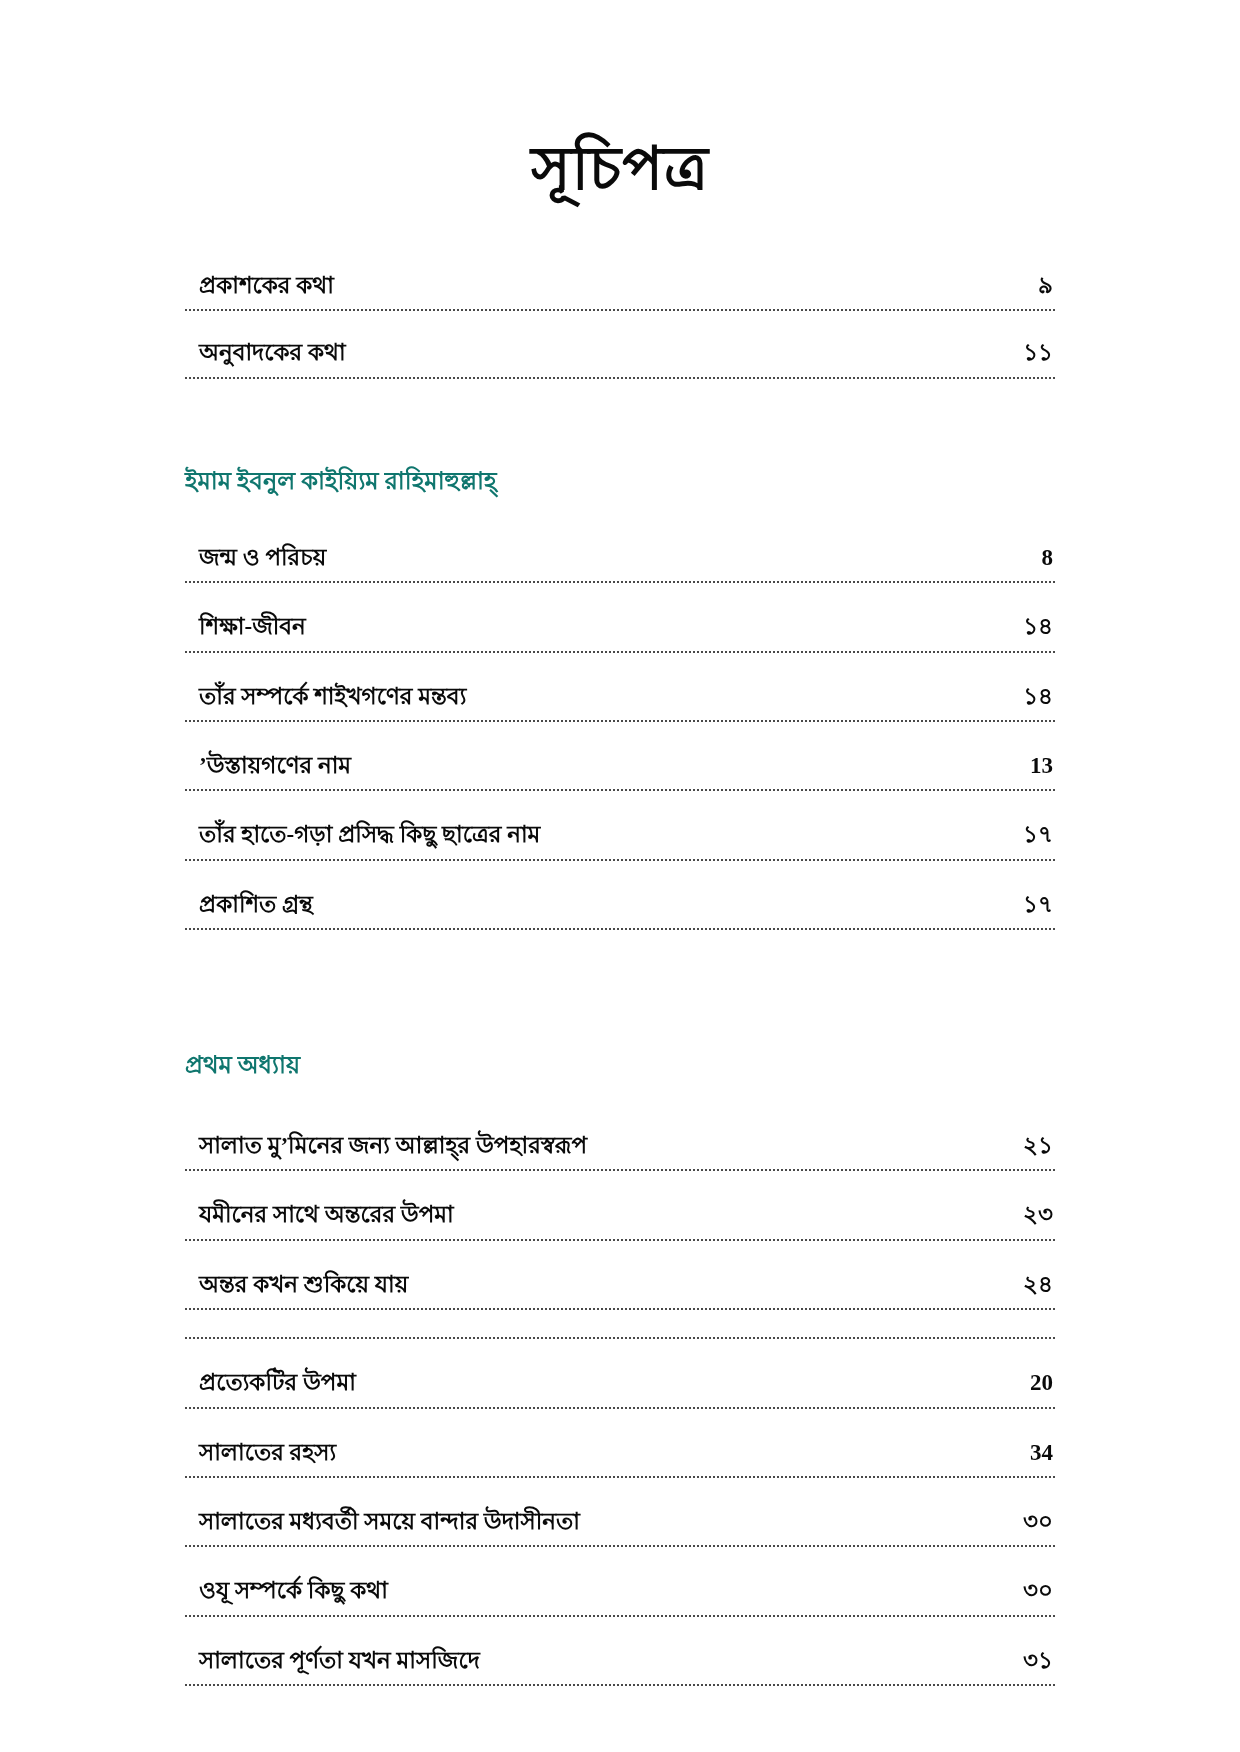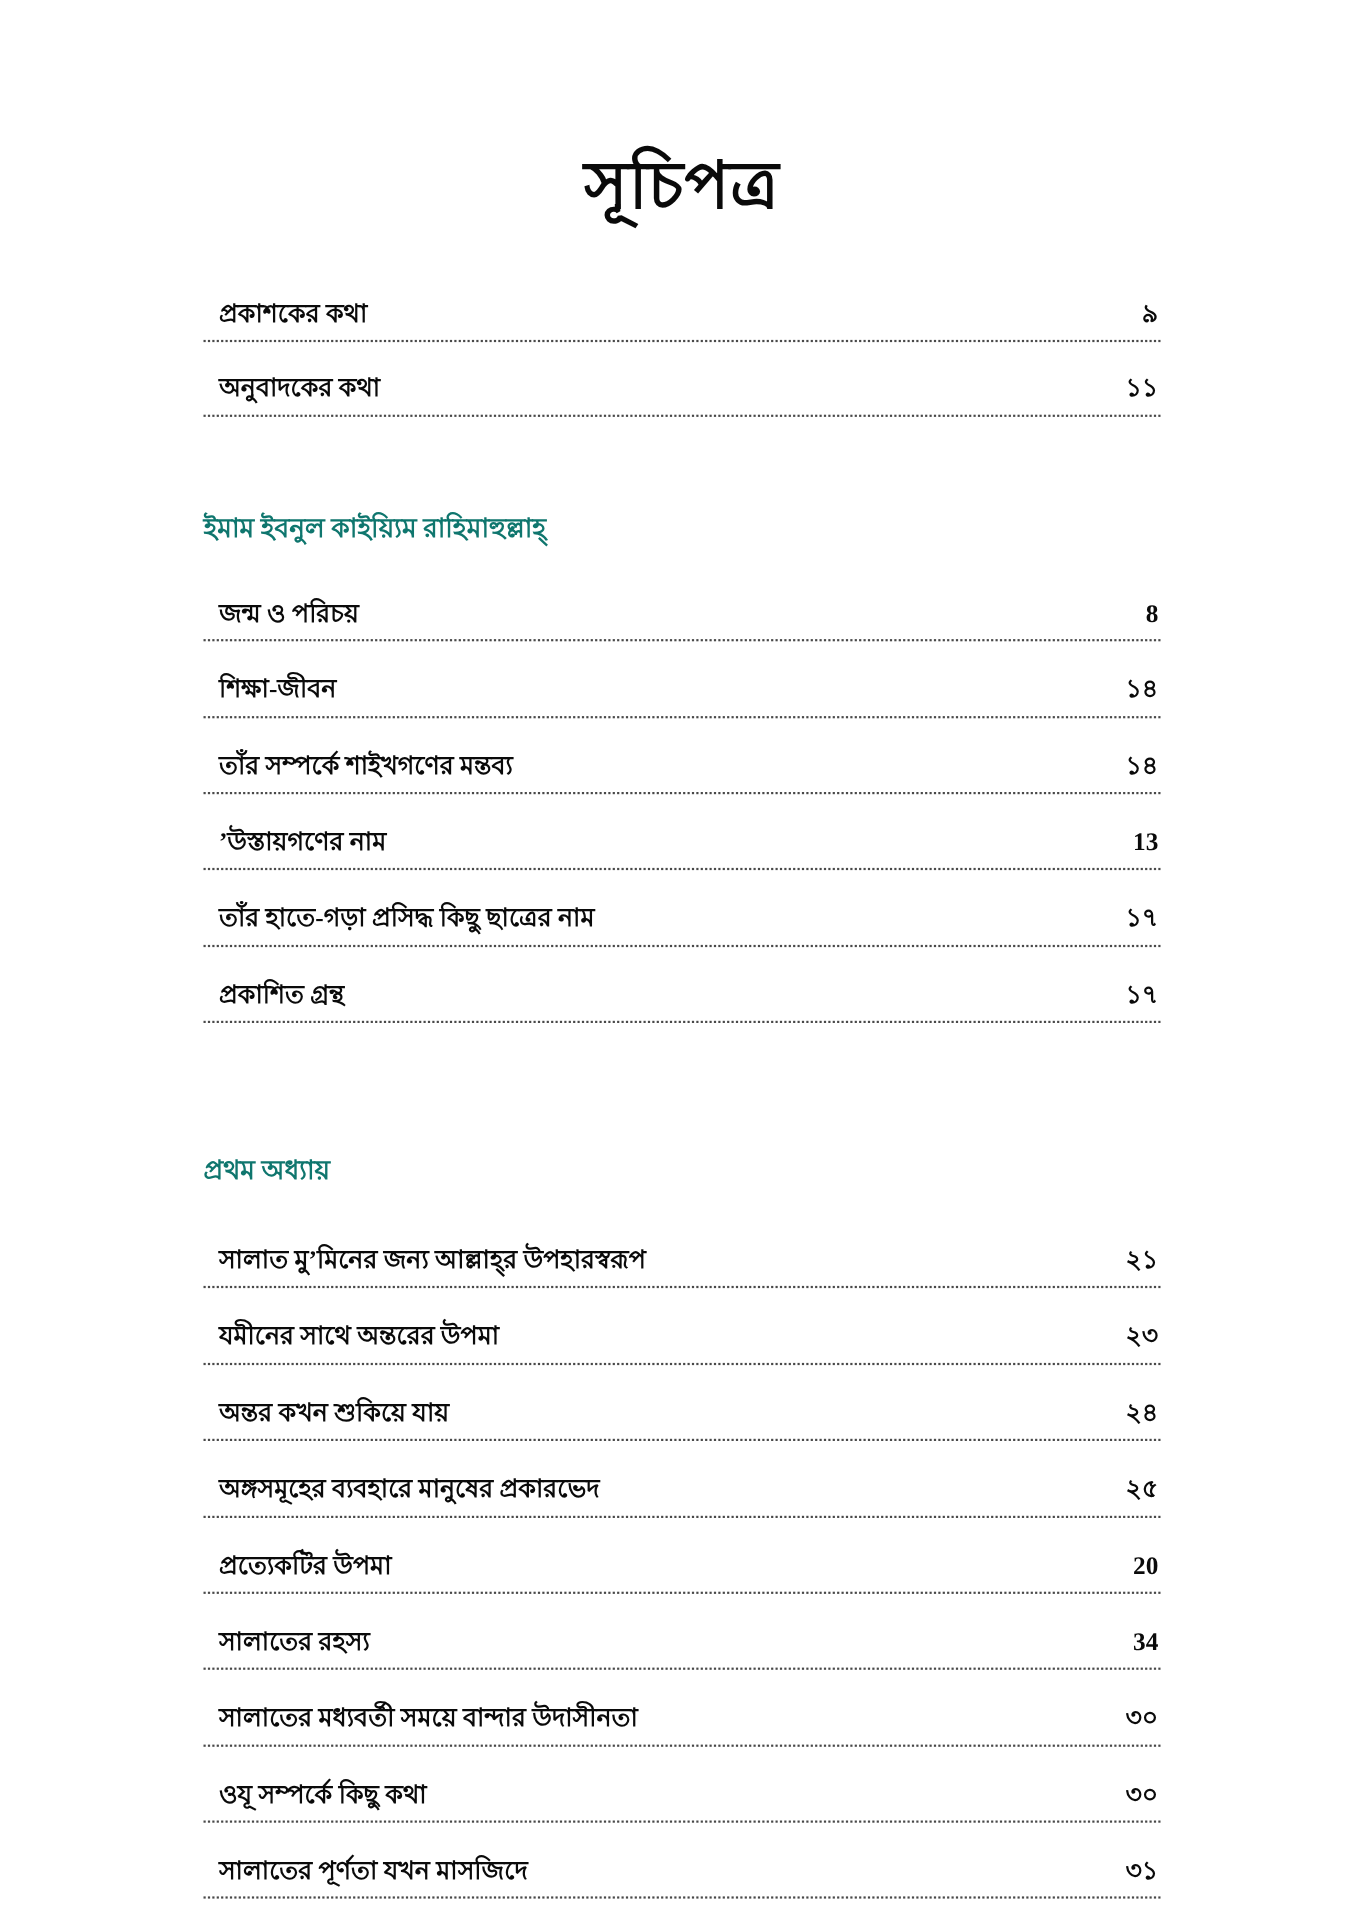--- a/index.html
+++ b/index.html
@@ -201,24 +201,20 @@
 
       <div class="entry">
         <div class="entry-line">
           <span class="entry-title">অন্তর কখন শুকিয়ে যায়</span>
           <span class="entry-page">২৪</span>
         </div>
         <div class="entry-rule"></div>
       </div>
 
       <div class="entry">
-        <div class="entry-line">
-          <span class="entry-title">অঙ্গসমূহের ব্যবহারে মানুষের প্রকারভেদ</span>
-          <span class="entry-page">২৫</span>
-        </div>
         <div class="entry-rule"></div>
       </div>
 
       <div class="entry">
         <div class="entry-line">
           <span class="entry-title">প্রত্যেকটির উপমা</span>
           <span class="entry-page">20</span>
         </div>
         <div class="entry-rule"></div>
       </div>

